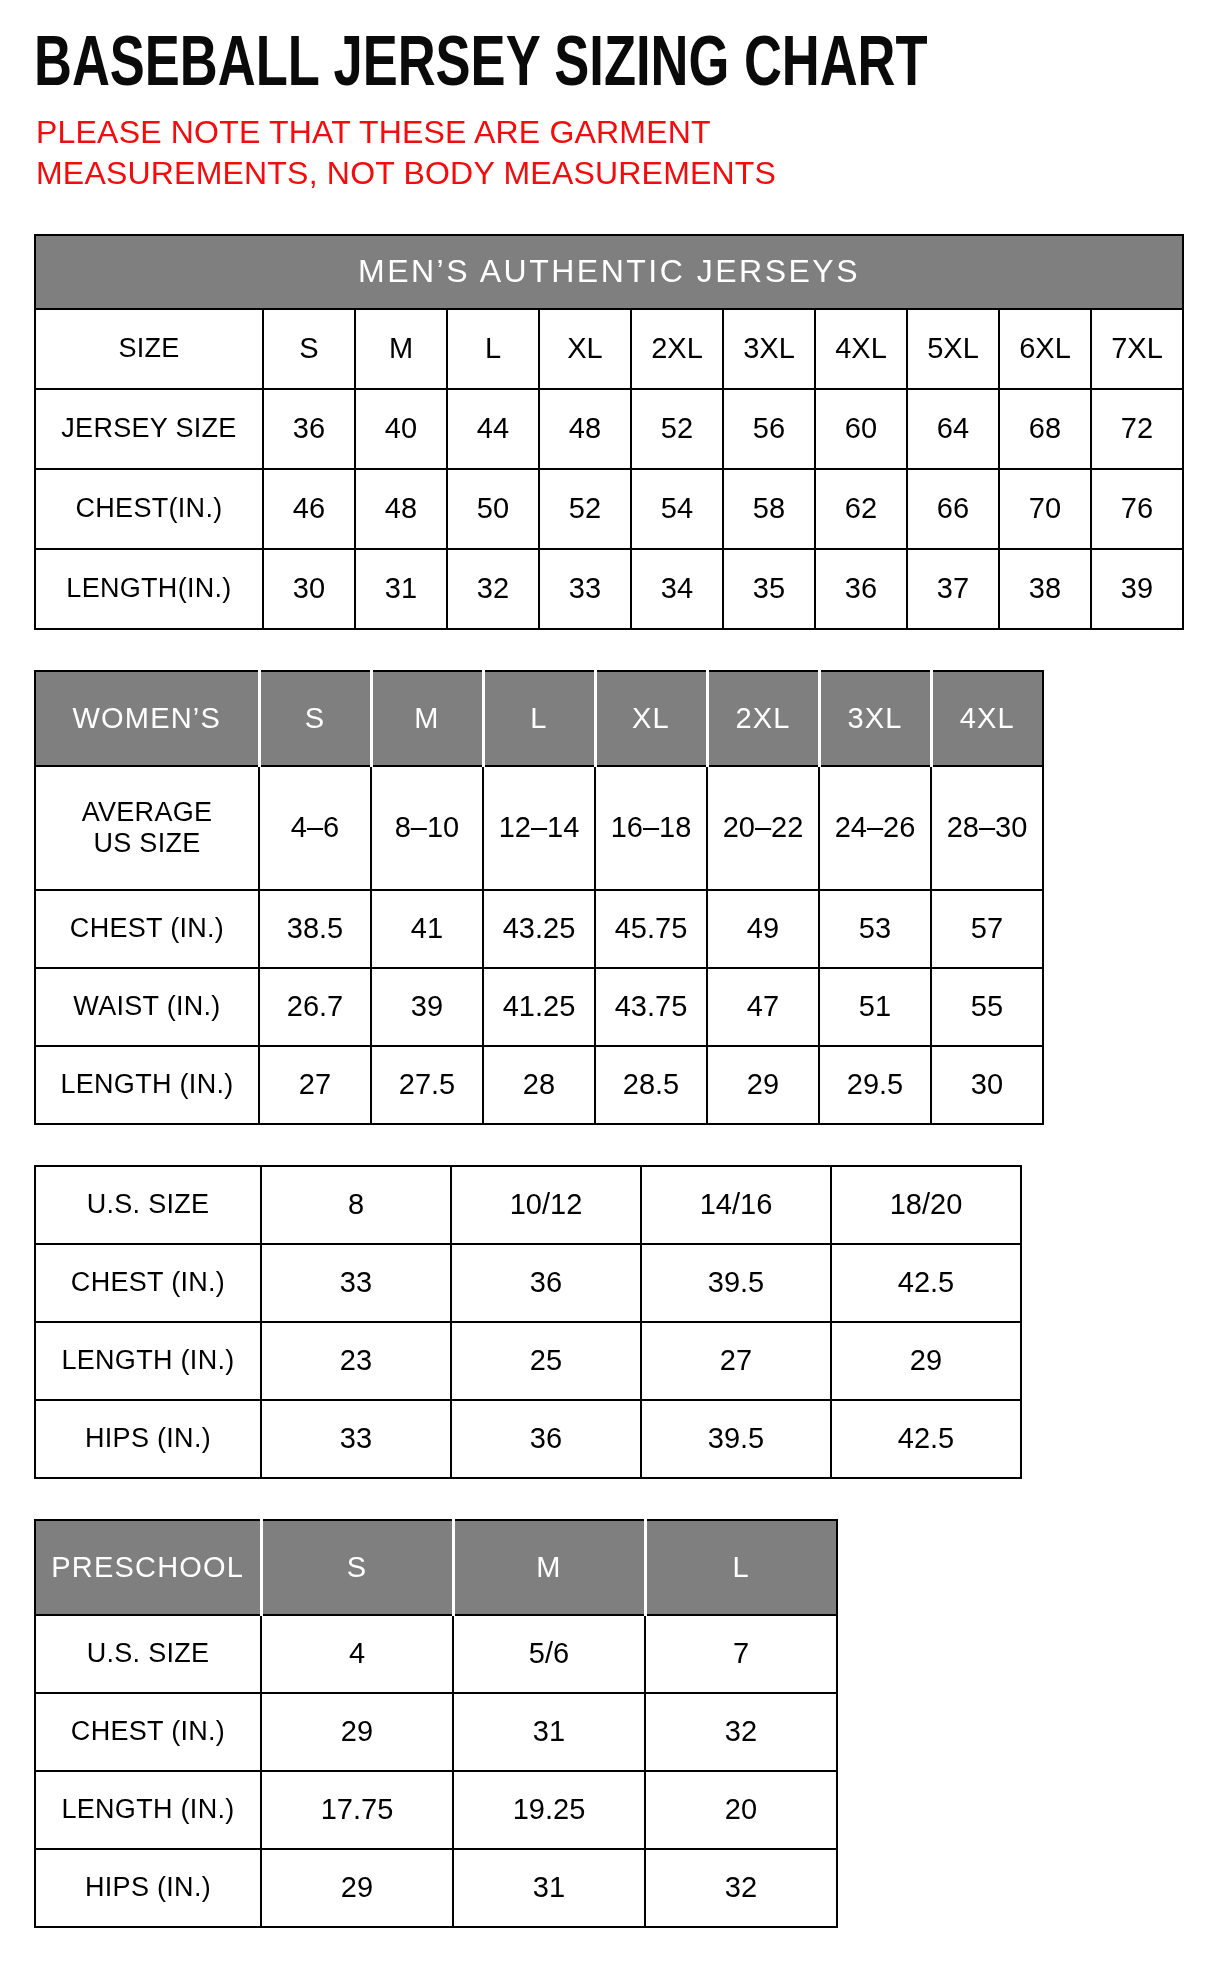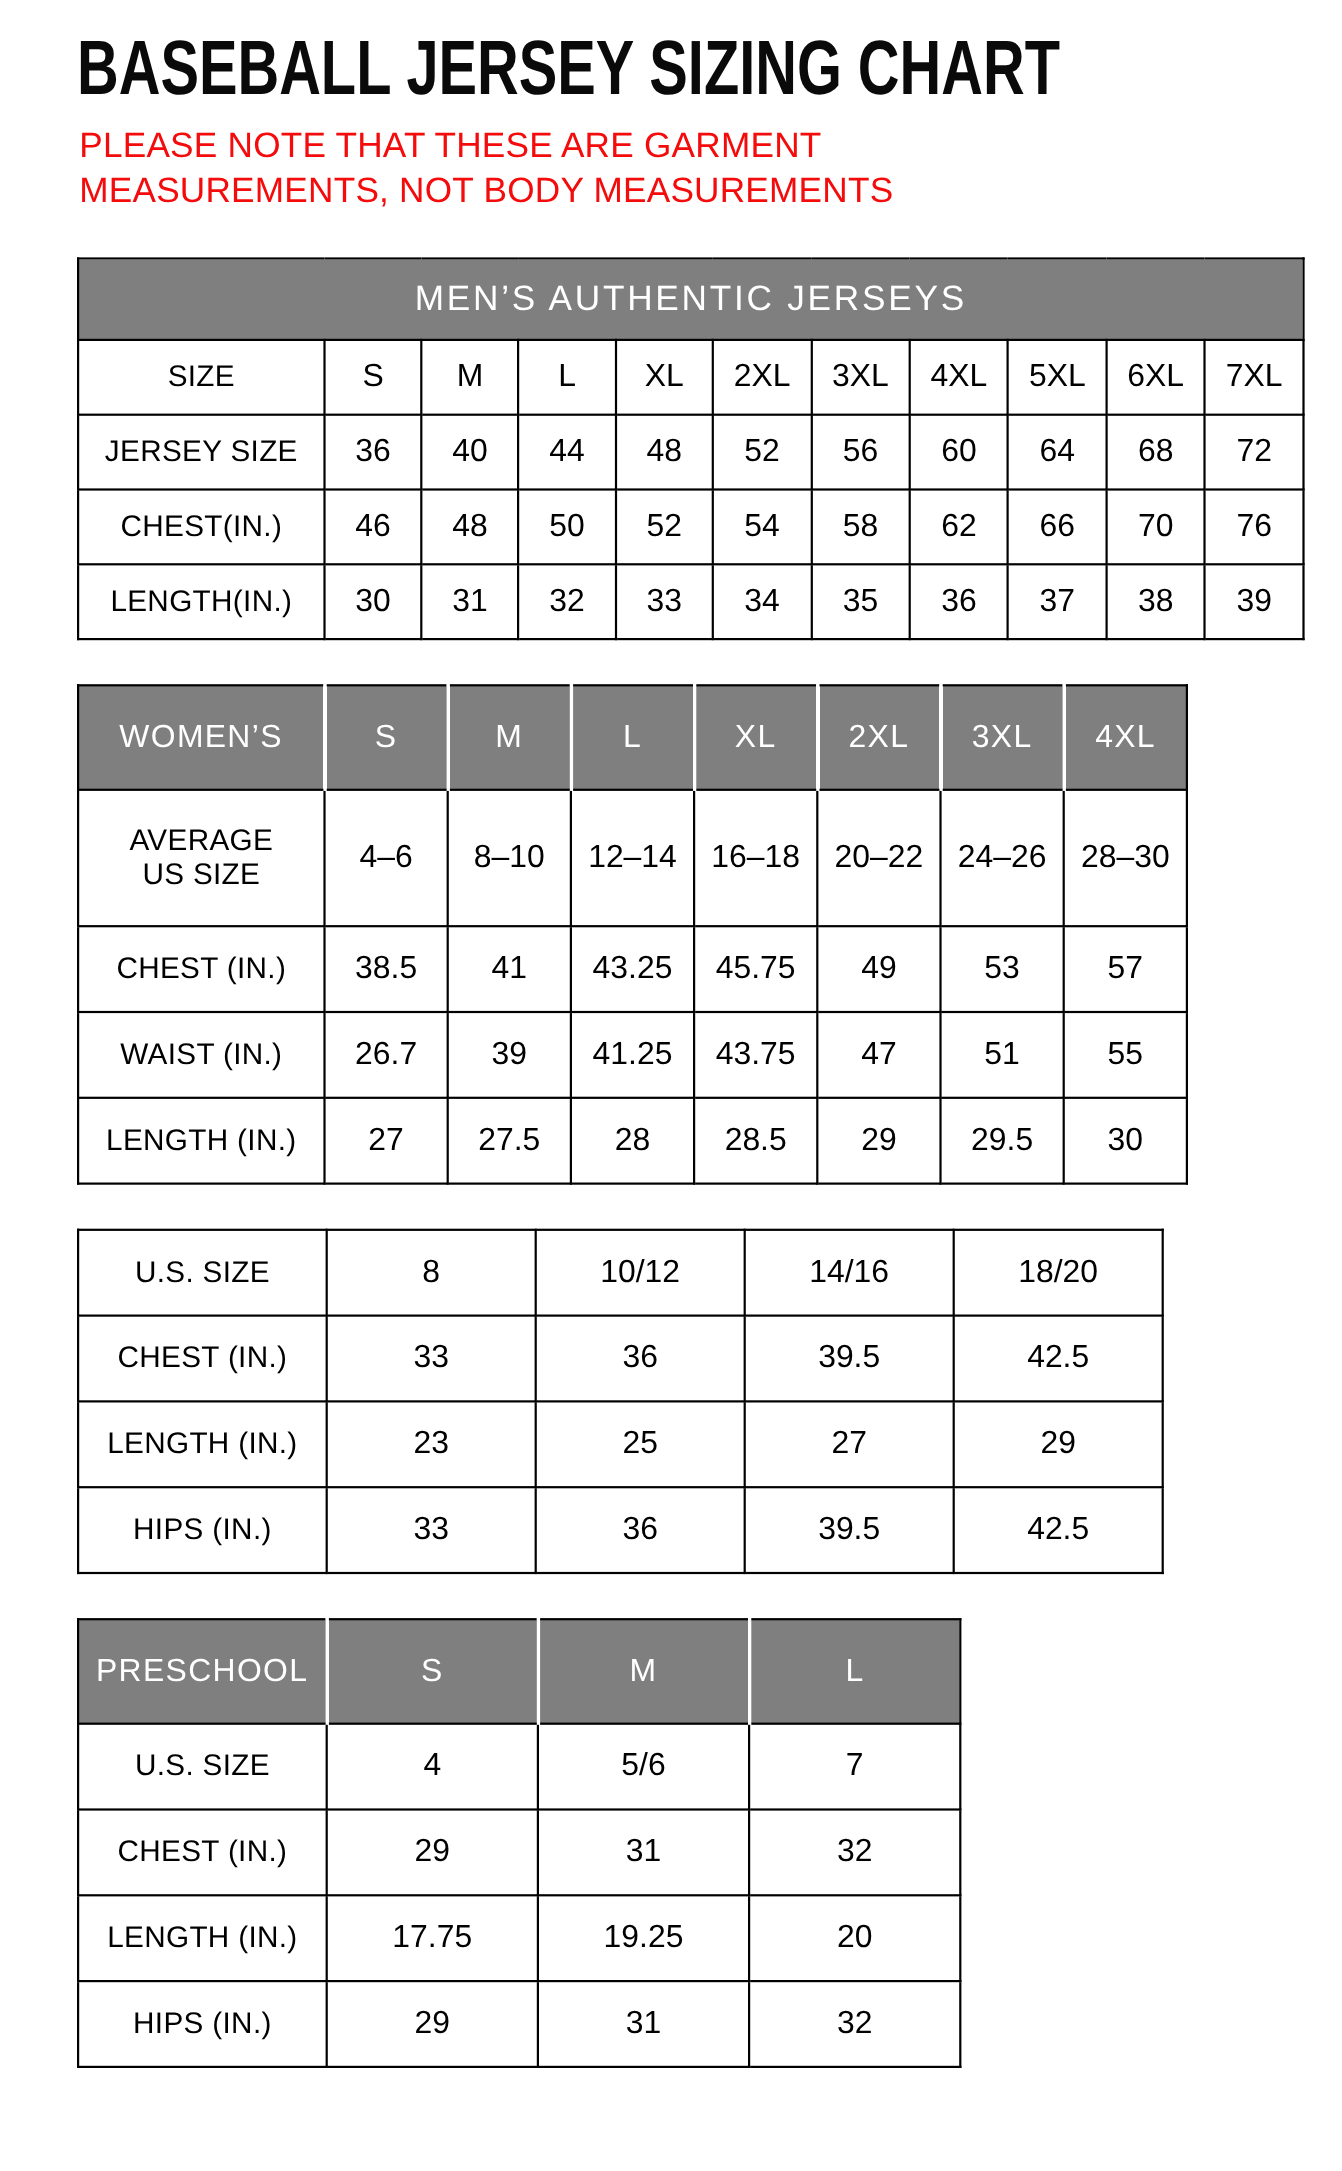--- a/index.html
+++ b/index.html
@@ -1,18 +1,18 @@
 <!DOCTYPE html>
 <html><head>
 <meta charset="utf-8">
 <style>
   * { box-sizing: border-box; }
   html, body { margin: 0; padding: 0; background: #ffffff; overflow-x: hidden; }
   body { width: 1220px; color: #000; font-family: "Liberation Sans", "DejaVu Sans", sans-serif; }
-  .page { padding: 26px 34px 24px 34px; margin-left: 36px; }
+  .page { padding: 26px 34px 24px 34px; }
 
   .title {
     margin: 0;
     font-size: 70px;
     line-height: 1.0;
     font-weight: 700;
     white-space: nowrap;
     color: #0a0a0a;
     transform: scaleX(0.75);
     transform-origin: left top;
@@ -43,21 +43,21 @@
     color: #ffffff;
     font-weight: 400;
     font-size: 29px;
     letter-spacing: 1.2px;
     height: 95px;
   }
   .gh + .gh { border-left: 3px solid #ffffff; }
 
   .tbl-mens { margin-top: 30px; }
   .tbl-mens .gh-title { height: 74px; font-size: 32px; letter-spacing: 2.5px; }
-  .tbl-mens td.val, .tbl-mens td.lbl { height: 68px; }
+  .tbl-mens td.val, .tbl-mens td.lbl { height: 80px; }
   .tbl-womens tr.tall td { height: 124px; }
 
   .c-lbl-m { width: 228px; } .c-m { width: 92px; }
   .c-lbl-w { width: 224px; } .c-w { width: 112px; }
   .c-lbl-b { width: 226px; } .c-b { width: 190px; }
   .c-lbl-p { width: 226px; } .c-p { width: 192px; }
 </style>
 </head>
 <body>
 

